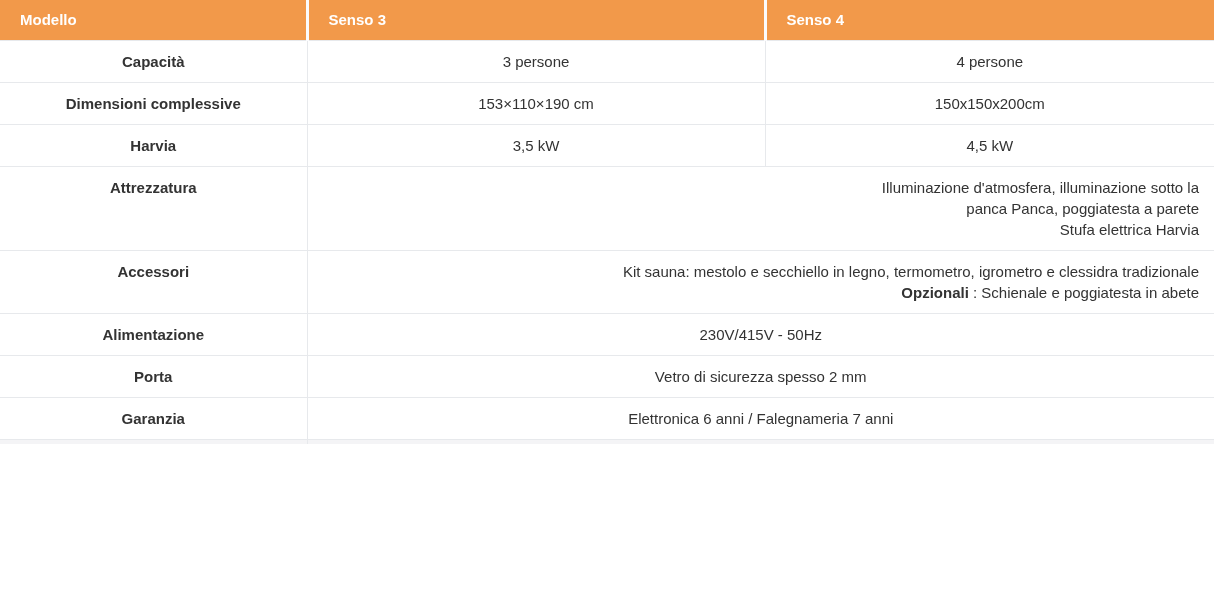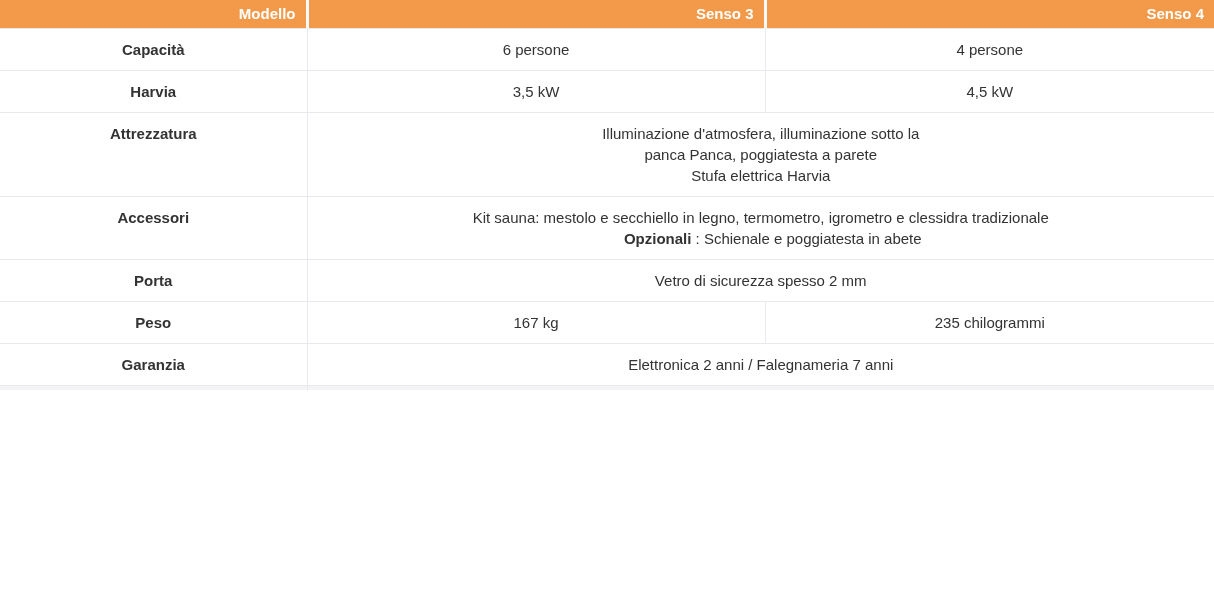--- a/index.html
+++ b/index.html
@@ -15,43 +15,43 @@
     table-layout: fixed;
   }
   col.c1 { width: 307px; }
   col.c2 { width: 458px; }
   col.c3 { width: 449px; }
   thead th {
     background: var(--header-bg, #f2994a);
     color: var(--header-text, #ffffff);
     font-weight: bold;
     font-size: 15px;
-    height: 28px;
-    text-align: right;
+    height: 40px;
+    text-align: left;
     vertical-align: middle;
     border-left: 3px solid var(--header-divider, #fbfbfd);
-    padding: 0 10px;
+    padding: 0 20px;
   }
   thead th:first-child { border-left: none; }
   tbody td {
     font-size: 15px;
     color: var(--text, #333333);
     text-align: center;
     vertical-align: top;
     padding: 10px 15px;
     line-height: 21px;
     height: 42px;
     border-top: 1px solid var(--grid, #e7e9ec);
     border-left: 1px solid var(--grid, #e7e9ec);
     background: var(--body-bg, #ffffff);
   }
   tbody td:first-child { border-left: none; }
   td.label-cell { font-weight: bold; }
   .bold { font-weight: bold; margin-left: 24px; }
-  .cell-line { text-align: center; }
+  .cell-line { text-align: right; }
   .cutoff-row {
     position: relative;
     height: 5px;
     background: var(--cutoff-row-bg, #f4f4f6);
     border-top: 1px solid var(--grid, #e7e9ec);
   }
   .cutoff-divider {
     position: absolute;
     left: 307px; top: 0; bottom: 0;
     width: 1px;
@@ -70,22 +70,27 @@
   <thead>
     <tr>
       <th>Modello</th>
       <th>Senso 3</th>
       <th>Senso 4</th>
     </tr>
   </thead>
   <tbody>
       <tr>
         <td class="label-cell">Capacità</td>
-        <td class="value-cell">6 persone</td>
+        <td class="value-cell">3 persone</td>
         <td class="value-cell">4 persone</td>
+      </tr>
+      <tr>
+        <td class="label-cell">Dimensioni complessive</td>
+        <td class="value-cell">153×110×190 cm</td>
+        <td class="value-cell">150x150x200cm</td>
       </tr>
       <tr>
         <td class="label-cell">Harvia</td>
         <td class="value-cell">3,5 kW</td>
         <td class="value-cell">4,5 kW</td>
       </tr>
       <tr>
         <td class="label-cell">Attrezzatura</td>
         <td colspan="2" class="value-cell merged">
           <div class="cell-line"><span>Illuminazione d'atmosfera, illuminazione sotto la</span></div>
@@ -94,30 +99,29 @@
         </td>
       </tr>
       <tr>
         <td class="label-cell">Accessori</td>
         <td colspan="2" class="value-cell merged">
           <div class="cell-line"><span>Kit sauna: mestolo e secchiello in legno, termometro, igrometro e clessidra tradizionale</span></div>
           <div class="cell-line"><span class="bold">Opzionali</span><span> : Schienale e poggiatesta in abete</span></div>
         </td>
       </tr>
       <tr>
+        <td class="label-cell">Alimentazione</td>
+        <td colspan="2" class="value-cell merged">230V/415V - 50Hz</td>
+      </tr>
+      <tr>
         <td class="label-cell">Porta</td>
         <td colspan="2" class="value-cell merged">Vetro di sicurezza spesso 2 mm</td>
       </tr>
       <tr>
-        <td class="label-cell">Peso</td>
-        <td class="value-cell">167 kg</td>
-        <td class="value-cell">235 chilogrammi</td>
-      </tr>
-      <tr>
         <td class="label-cell">Garanzia</td>
-        <td colspan="2" class="value-cell merged">Elettronica 2 anni / Falegnameria 7 anni</td>
+        <td colspan="2" class="value-cell merged">Elettronica 6 anni / Falegnameria 7 anni</td>
       </tr>
     </tbody>
 </table>
 
 <div class="cutoff-row">
   <div class="cutoff-divider"></div>
 </div>
 
 </body></html>

